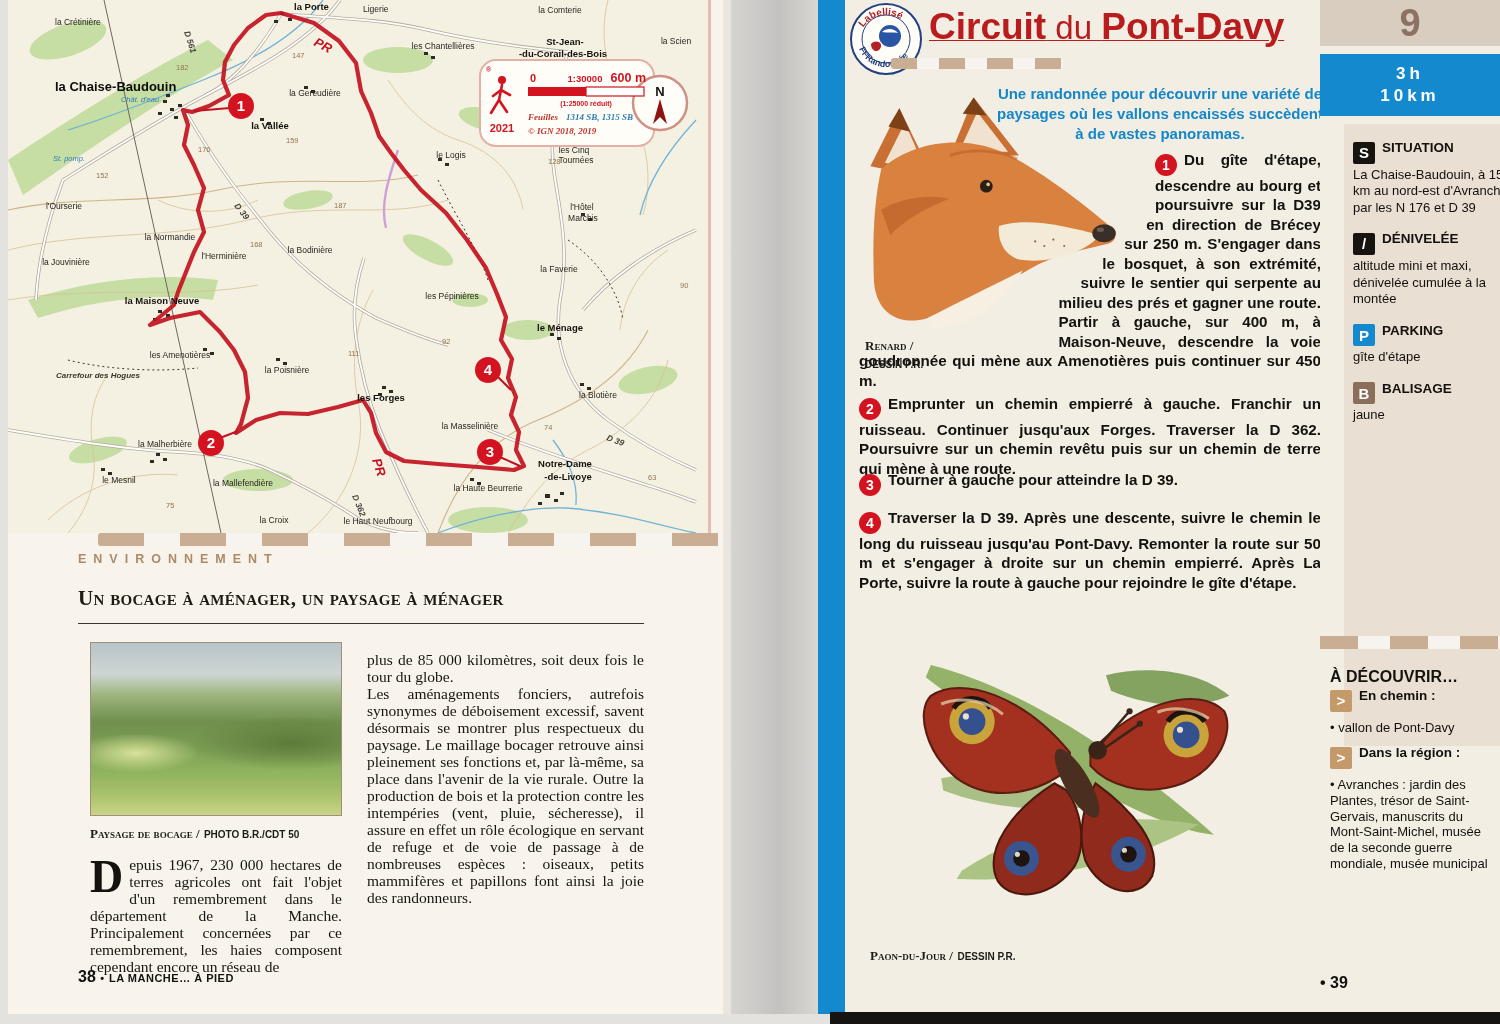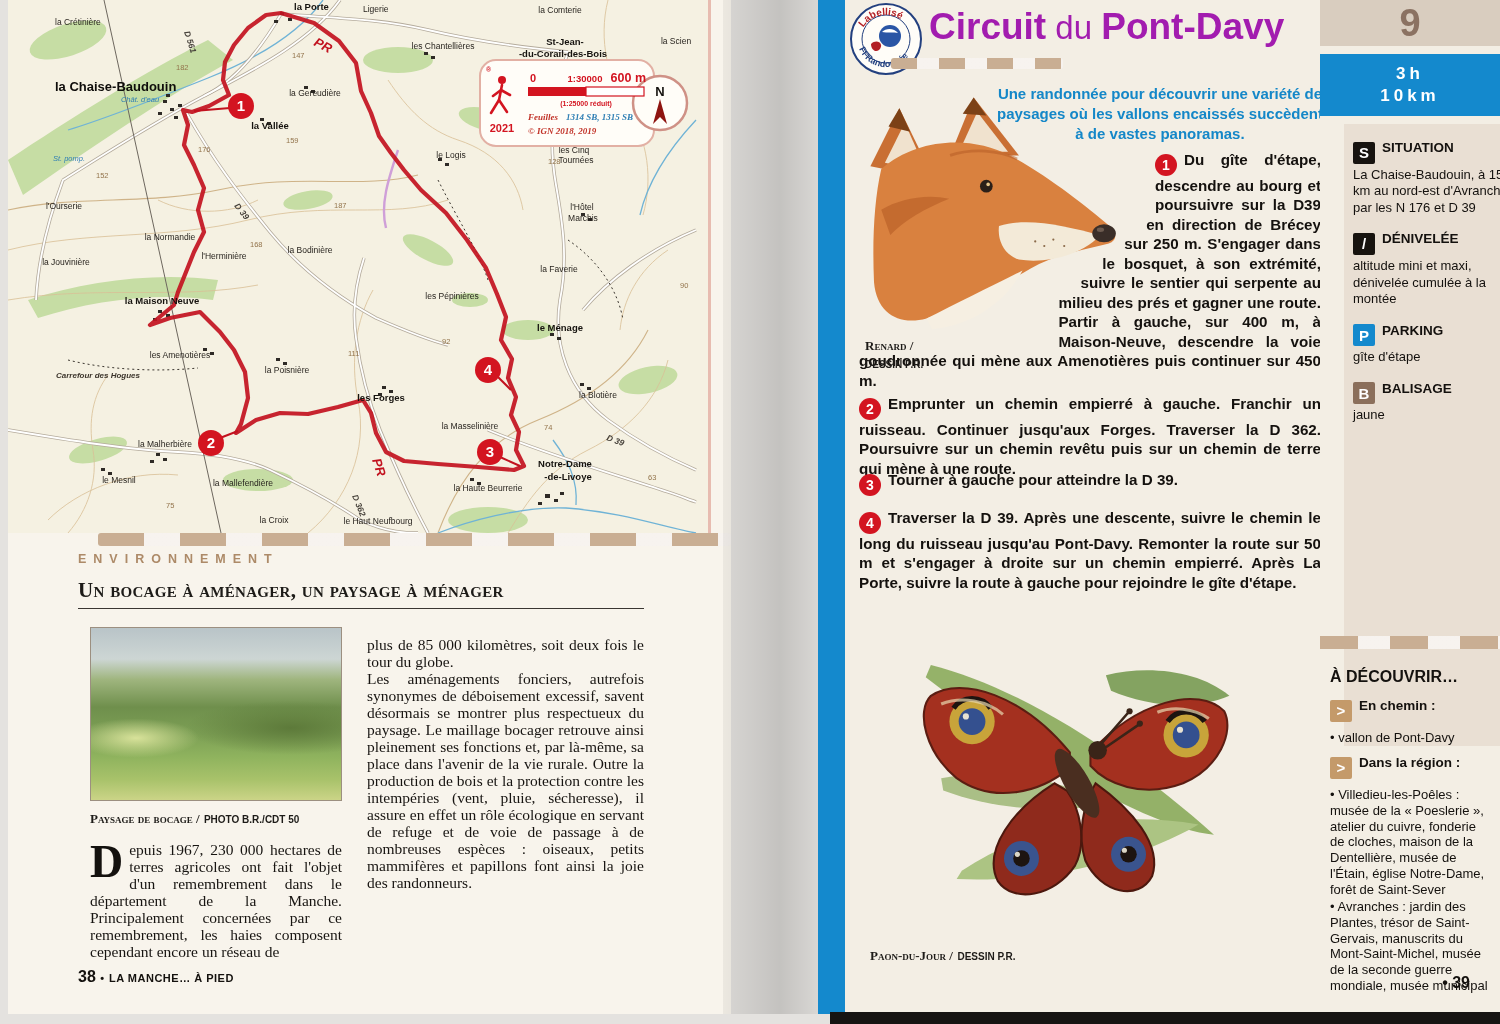--- a/index.html
+++ b/index.html
@@ -23,22 +23,22 @@
   .pr-lbl{font:italic bold 13px "Liberation Sans",sans-serif;fill:#c2121f;}
   .wp-num{font:bold 15px "Liberation Sans",sans-serif;fill:#fff;}
   .scale-txt{font:bold 11px "Liberation Sans",sans-serif;fill:#d31420;}
   .scale-small{font:bold 7px "Liberation Sans",sans-serif;fill:#d31420;}
   .scale-it{font:italic bold 9px "Liberation Serif",serif;fill:#c2342a;}
   .scale-blue{font:italic bold 9px "Liberation Serif",serif;fill:#2f7fb4;}
 
   
   .env{position:absolute;left:70px;top:552px;width:566px;}
   .env-kicker{font:bold 12.5px "Liberation Sans",sans-serif;letter-spacing:7px;color:#ad8a68;}
-  .env-title{margin-top:12px;font:bold 21px "Liberation Serif",serif;font-variant:small-caps;color:#1d1b18;
-    padding-bottom:5px;border-bottom:1.6px solid #3a3632;letter-spacing:.3px;}
+  .env-title{margin-top:20px;font:bold 21px "Liberation Serif",serif;font-variant:small-caps;color:#1d1b18;
+    padding-bottom:12px;border-bottom:1.6px solid #3a3632;letter-spacing:.3px;}
   .env-cols{display:flex;gap:25px;margin-top:18px;}
   .env-col1{width:256px;margin-left:12px;}
   .env-col2{width:285px;font:15.5px/17px "Liberation Serif",serif;color:#171411;text-align:justify;white-space:pre-line;margin-top:9px;}
   .photo{width:252px;height:174px;border:1px solid #9c8f80;box-sizing:border-box;
     background:
       radial-gradient(ellipse 90px 28px at 18% 64%,#d8e29a 0%,rgba(216,226,154,0) 70%),
       radial-gradient(ellipse 140px 36px at 80% 58%,#5d7a3a 0%,rgba(93,122,58,0) 75%),
       linear-gradient(to bottom,#b9c4c8 0%,#cdd6d4 18%,#9fb57e 30%,#6f8f4c 46%,#7da055 62%,#8fb35e 75%,#a8c26a 88%,#cbd487 100%);}
   .photo-cap{margin-top:8px;}
   .cap-name{font:bold 13px "Liberation Serif",serif;font-variant:small-caps;color:#1d1b18;}
@@ -48,21 +48,21 @@
   .footer-left{position:absolute;left:70px;top:968px;color:#14110e;}
   .footer-left .num{font:bold 16px "Liberation Sans",sans-serif;}
   .footer-left .bk{font:bold 11px "Liberation Sans",sans-serif;letter-spacing:.5px;}
 
   
   .blue-bar{position:absolute;left:818px;top:0;width:27px;height:1014px;background:#1489cd;}
 
   
   .page-right{position:absolute;left:845px;top:0;width:475px;height:1014px;background:#f3eee4;}
   .badge{position:absolute;left:4px;top:2px;width:74px;height:74px;}
-  .rt-title{position:absolute;left:84px;top:6px;white-space:nowrap;color:#a21caf;}
+  .rt-title{position:absolute;left:84px;top:6px;white-space:nowrap;color:#b91c1c;text-decoration:underline;}
   .rt-title .t1{font:bold 37px "Liberation Sans",sans-serif;}
   .rt-title .t2{font:33px "Liberation Sans",sans-serif;}
   .rt-title .t3{font:bold 37px "Liberation Sans",sans-serif;}
   .title-dash{position:absolute;left:46px;top:58px;width:172px;height:11px;border-radius:3px;background:#c9ae93;
     background-image:repeating-linear-gradient(90deg,rgba(255,255,255,0) 0 26px,rgba(255,255,255,.85) 26px 48px);}
   .intro{position:absolute;left:152px;top:84px;width:326px;text-align:center;
     font:bold 15px/1.32 "Liberation Sans",sans-serif;color:#1487c8;}
   .steps-zone{position:absolute;left:14px;top:150px;width:462px;}
   .step-text{font:bold 15.2px/1.28 "Liberation Sans",sans-serif;color:#14110e;text-align:justify;margin:0;}
   .stepnum{display:inline-flex;justify-content:center;align-items:center;width:22px;height:22px;border-radius:50%;
@@ -92,25 +92,25 @@
   .ic-tan{background:#c49a6a;}
   .sb-label{font:bold 13.5px "Liberation Sans",sans-serif;color:#14110e;}
   .sb-text{font:13px/1.28 "Liberation Sans",sans-serif;color:#14110e;margin-top:3px;}
   .mtn{position:relative;height:70px;margin:4px 0 10px 0;}
   .mtn svg{position:absolute;left:28px;top:2px;}
   .mtn .mx{position:absolute;right:2px;top:0;font:bold 13px "Liberation Sans",sans-serif;}
   .mtn .mn{position:absolute;left:0px;bottom:6px;font:bold 13px "Liberation Sans",sans-serif;}
   .sb-dash{position:absolute;left:0;top:636px;width:180px;height:13px;background:#c9ae93;
     background-image:repeating-linear-gradient(90deg,rgba(255,255,255,0) 0 38px,rgba(255,255,255,.85) 38px 70px);}
   .sb-disc{position:absolute;left:0;top:660px;width:180px;box-sizing:border-box;padding:8px 8px 0 10px;}
-  .disc-title{font:bold 16px "Liberation Sans",sans-serif;color:#14110e;margin-bottom:10px;}
+  .disc-title{font:bold 16px "Liberation Sans",sans-serif;color:#14110e;}
   .disc-sec{margin-bottom:8px;}
   .disc-items{font:13px/1.22 "Liberation Sans",sans-serif;color:#14110e;margin-top:8px;}
   .disc-items div{margin-bottom:1px;}
-  .sb-pg{position:absolute;left:0;top:974px;width:150px;text-align:right;font:bold 16px "Liberation Sans",sans-serif;color:#14110e;}
+  .sb-pg{position:absolute;left:0;top:974px;width:150px;text-align:left;font:bold 16px "Liberation Sans",sans-serif;color:#14110e;}
 
   .bottom-bar{position:absolute;left:830px;top:1012px;width:670px;height:12px;background:#161412;}
 </style>
 </head>
 <body>
 
 <div class="stage">
 
   <div class="page-left">
     <div class="map-wrap">
@@ -530,21 +530,20 @@
       <div class="disc-title">À DÉCOUVRIR…</div>
       <div class="disc-sec">
         <span class="sb-ic ic-tan">&gt;</span><span class="sb-label">En chemin :</span>
         <div class="disc-items">
           <div>• vallon de Pont-Davy</div>
         </div>
       </div>
       <div class="disc-sec">
         <span class="sb-ic ic-tan">&gt;</span><span class="sb-label">Dans la région :</span>
         <div class="disc-items">
-          <div>• Villedieu-les-Poêles : musée de la « Poeslerie », atelier du cuivre, fonderie de cloches, maison de la Dentellière, musée de l'Étain, église Notre-Dame, forêt de Saint-Sever</div>
           <div>• Avranches : jardin des Plantes, trésor de Saint-Gervais, manuscrits du Mont-Saint-Michel, musée de la seconde guerre mondiale, musée municipal</div>
         </div>
       </div>
     </div>
     <div class="sb-pg">• 39</div>
   </div>
 
   <div class="bottom-bar"></div>
 </div>
 

